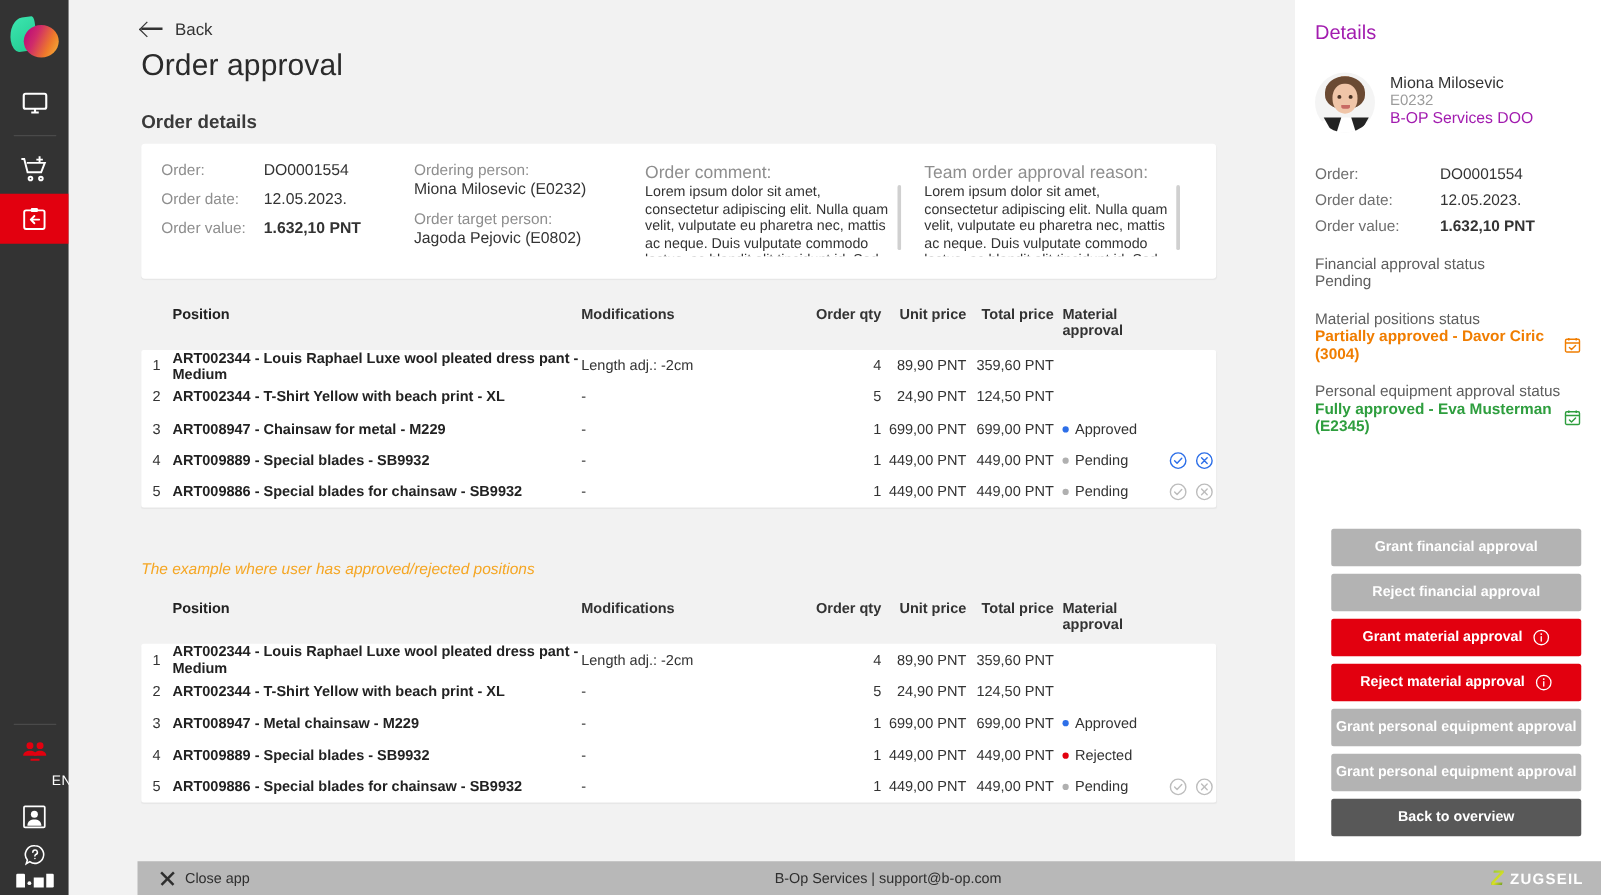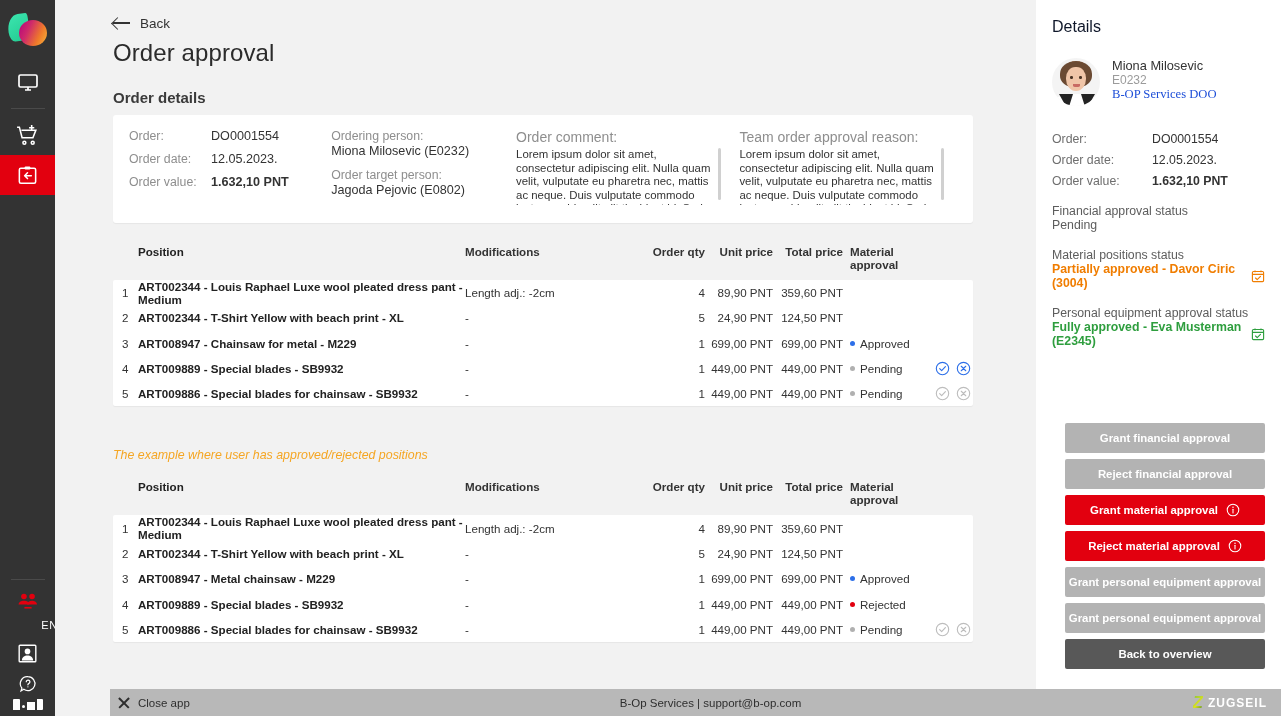--- a/index.html
+++ b/index.html
@@ -100,38 +100,38 @@
   .note {
     color:#f5a623; font-size:12.4px; font-style: italic; margin: 42px 0 10px 0;
   }
   .icon-btn { width:15px; height:15px; display:inline-block; cursor:pointer; }
 
   
   .details {
     position:absolute; right:0; top:0; width:245px; bottom:27px;
     background:#ffffff; padding: 18px 16px 0 16px; overflow:hidden;
   }
-  .details-title { font-size: 16px; color:#0f172a; margin-bottom: 22px; }
+  .details-title { font-size: 16px; color:#a21caf; margin-bottom: 22px; }
   .person { display:flex; gap:12px; align-items:flex-start; margin-bottom: 26px; }
   .avatar {
     width:48px; height:48px; border-radius:50%; flex:0 0 48px; overflow:hidden;
     background: radial-gradient(circle at 50% 34%, #f2cdb4 0 26%, #e8bfa4 26% 34%, #f4f4f4 34% 100%);
     position:relative;
   }
   .avatar .hair { position:absolute; left:8px; top:3px; width:32px; height:26px; border-radius:50% 50% 42% 42%; background:#6b4a33; }
   .avatar .face { position:absolute; left:14px; top:9px; width:20px; height:24px; border-radius:48% 48% 52% 52%; background:#f0c5a8; }
   .avatar .eye { position:absolute; top:18px; width:2.6px; height:2.6px; border-radius:50%; background:#4a3325; }
   .avatar .eye.l { left:18px; } .avatar .eye.r { left:27px; }
   .avatar .mouth { position:absolute; left:21px; top:26px; width:7px; height:3px; border-radius:0 0 50% 50%; background:#c86a63; }
   .avatar .shoulders { position:absolute; left:2px; top:36px; width:44px; height:16px; background:#ffffff; border-radius:46% 46% 0 0; }
   .avatar .lapelL { position:absolute; left:7px; top:36px; width:0; height:0; border-left:9px solid transparent; border-right:5px solid transparent; border-top:16px solid #232323; }
   .avatar .lapelR { position:absolute; left:29px; top:36px; width:0; height:0; border-left:5px solid transparent; border-right:9px solid transparent; border-top:16px solid #232323; }
   .pname { font-size:12.8px; color:#333; }
   .pid { font-size:12px; color:#9b9b9b; }
-  .pcomp { font-size:12.6px; color:#1d4ed8;font-family:Liberation Serif, serif; }
+  .pcomp { font-size:12.6px; color:#a21caf; }
   .drow { display:flex; margin-bottom: 7px; font-size:12.3px; }
   .dlabel { color:#6e6e6e; width:100px; flex:0 0 100px; }
   .dval { color:#333; }
   .dval.bold { font-weight:700; }
   .status-block { margin-top: 16px; }
   .status-label { font-size:12.3px; color:#5d5d5d; }
   .status-val { font-size:12.3px; color:#5d5d5d; }
   .status-val.bold { font-weight:700; }
   .status-line { display:flex; align-items:center; justify-content:space-between; gap:6px; }
   .orange { color:#f07d00; }
@@ -147,21 +147,21 @@
   .btn.grey { background:#b3b3b3; }
   .btn.red  { background:#e2000f; }
   .btn.dark { background:#585858; }
   .info-ico { width:14px; height:14px; flex:0 0 14px; }
 
   
   .footer {
     position:absolute; left:55px; right:0; bottom:0; height:27px; background:#b8b8b8;
     display:flex; align-items:center; font-size:11.5px; color:#2e2e2e;
   }
-  .footer-left { display:flex; align-items:center; gap:8px; padding-left:8px; width:330px; cursor:pointer; }
+  .footer-left { display:flex; align-items:center; gap:8px; padding-left:18px; width:330px; cursor:pointer; }
   .x-ico { width:12px; height:12px; position:relative; }
   .x-ico:before, .x-ico:after { content:""; position:absolute; left:-1px; top:5px; width:14px; height:1.6px; background:#2e2e2e; }
   .x-ico:before { transform: rotate(45deg); } .x-ico:after { transform: rotate(-45deg); }
   .footer-center { flex:1 1 auto; text-align:center; }
   .footer-right { width:300px; display:flex; justify-content:flex-end; align-items:center; padding-right:14px; gap:5px; }
   .zug-z { font-size:17px; font-weight:700; font-style:italic;
     background: linear-gradient(135deg,#7ec242 0%, #d9e021 55%, #3a7d2c 100%);
     -webkit-background-clip:text; background-clip:text; color:transparent; line-height:1; }
   .zug-t { font-size:12px; font-weight:700; letter-spacing:1px; color:#ffffff; }
 </style>

